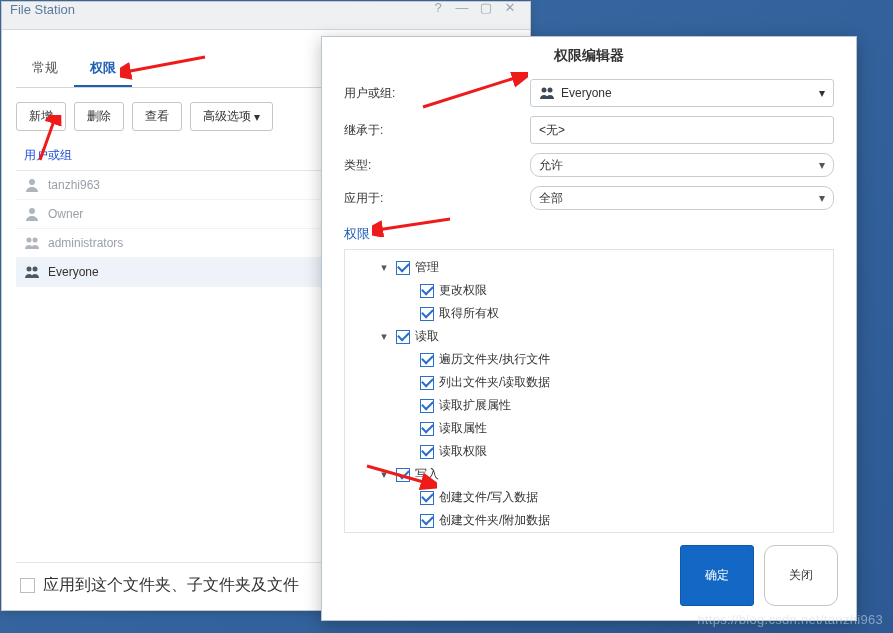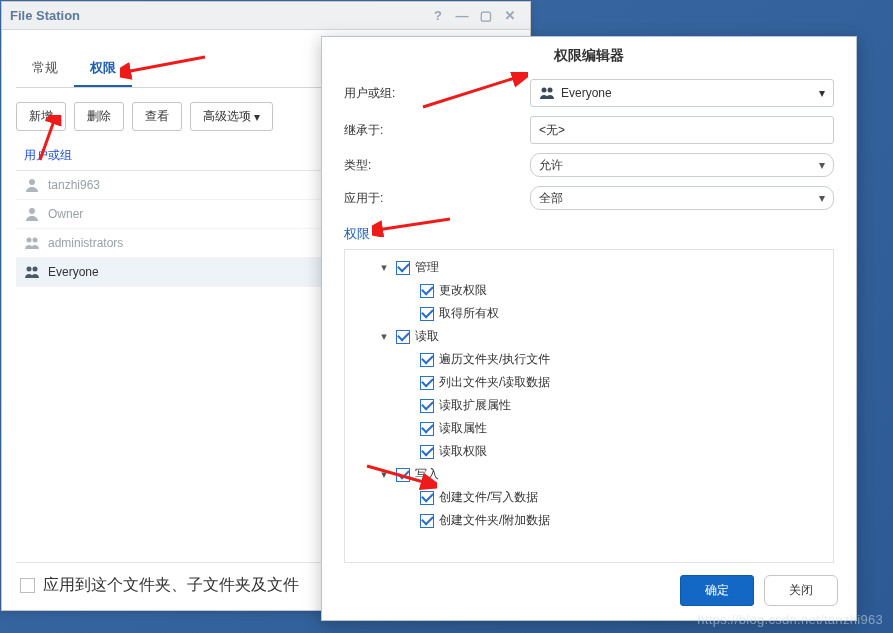--- a/index.html
+++ b/index.html
@@ -1,20 +1,20 @@
 <!DOCTYPE html>
 <html><head>
 <meta charset="utf-8">
 <style>
 * { box-sizing: border-box; margin: 0; padding: 0; font-family: -apple-system, "Segoe UI", "Microsoft YaHei", sans-serif; }
 body { background: linear-gradient(135deg, #3a6ba5 0%, #2d5a94 100%); width: 893px; height: 633px; position: relative; overflow: hidden; }
 
 
 .fs-window { position: absolute; left: 1px; top: 1px; width: 530px; height: 610px; background: #fff; border: 1px solid #c7c7c7; box-shadow: 0 2px 8px rgba(0,0,0,0.15); }
-.fs-titlebar { height: 28px; background: #eef0f2; border-bottom: 1px solid #d6d6d6; display: flex; align-items: center; padding: 12px 8px; color: #5b7a9e; font-size: 13px; font-weight: 700; }
+.fs-titlebar { height: 28px; background: #eef0f2; border-bottom: 1px solid #d6d6d6; display: flex; align-items: flex-end; padding: 12px 8px; color: #5b7a9e; font-size: 13px; font-weight: 400; }
 .fs-titlebar .spacer { flex: 1; }
 .fs-titlebar .winbtn { width: 24px; height: 20px; display: flex; align-items: center; justify-content: center; color: #9aa6b2; cursor: pointer; }
 .fs-body { padding: 14px 14px 10px 14px; height: calc(100% - 28px); display: flex; flex-direction: column; }
 .tabs { display: flex; border-bottom: 1px solid #d6d6d6; margin-top: 8px; }
 .tab { padding: 7px 16px 8px; font-size: 13px; color: #555; cursor: pointer; border-bottom: 2px solid transparent; }
 .tab.active { color: #1e5fb4; border-bottom-color: #1e5fb4; font-weight: 600; }
 .toolbar { display: flex; gap: 8px; padding: 14px 0 10px; }
 .btn { border: 1px solid #c5c5c5; background: #fff; color: #333; font-size: 12px; padding: 5px 12px; border-radius: 3px; cursor: pointer; display: inline-flex; align-items: center; gap: 3px; text-align: center; }
 .grid-header { font-size: 12px; color: #1d4ed8; padding: 6px 8px; border-bottom: 1px solid #e6e6e6; }
 .user-list { flex: 1; overflow: auto; }
@@ -40,21 +40,21 @@
 .perm-tree { flex: 1; margin: 2px 22px 0 22px; border: 1px solid #e0e3e6; overflow: auto; padding: 6px 4px 6px 4px; }
 .tree-row { display: flex; align-items: center; gap: 5px; font-size: 12px; color: #333; padding: 3px 0; }
 .disclose { width: 14px; text-align: center; color: #555; cursor: pointer; font-size: 11px; }
 .disclose.blank { visibility: hidden; }
 .cb { width: 14px; height: 14px; border: 1px solid #2a6fc9; background: #fff; display: inline-flex; align-items: center; justify-content: center; cursor: pointer; }
 .cb.checked::after { content: ""; width: 9px; height: 5px; border-left: 2px solid #2a6fc9; border-bottom: 2px solid #2a6fc9; transform: rotate(-45deg) translate(1px,-1px); }
 .indent1 { padding-left: 28px; }
 .indent2 { padding-left: 52px; }
 .pe-footer { display: flex; justify-content: flex-end; gap: 10px; padding: 12px 18px 14px; }
 .btn-primary { background: #1268c4; color: #fff; border: 1px solid #0f59aa; padding: 6px 24px; border-radius: 3px; font-size: 12px; cursor: pointer; }
-.btn-default { background: #fff; color: #333; border: 1px solid #c5c5c5; padding: 6px 24px; border-radius: 6px; font-size: 12px; cursor: pointer; }
+.btn-default { background: #fff; color: #333; border: 1px solid #c5c5c5; padding: 21px 24px; border-radius: 11px; font-size: 12px; cursor: pointer; }
 
 
 .arrow { position: absolute; pointer-events: none; }
 
 .watermark { position: absolute; right: 10px; bottom: 6px; color: rgba(210,220,232,0.55); font-size: 13px; letter-spacing: 0.3px; }
 </style>
 </head>
 <body>
 
 <div class="fs-window">

